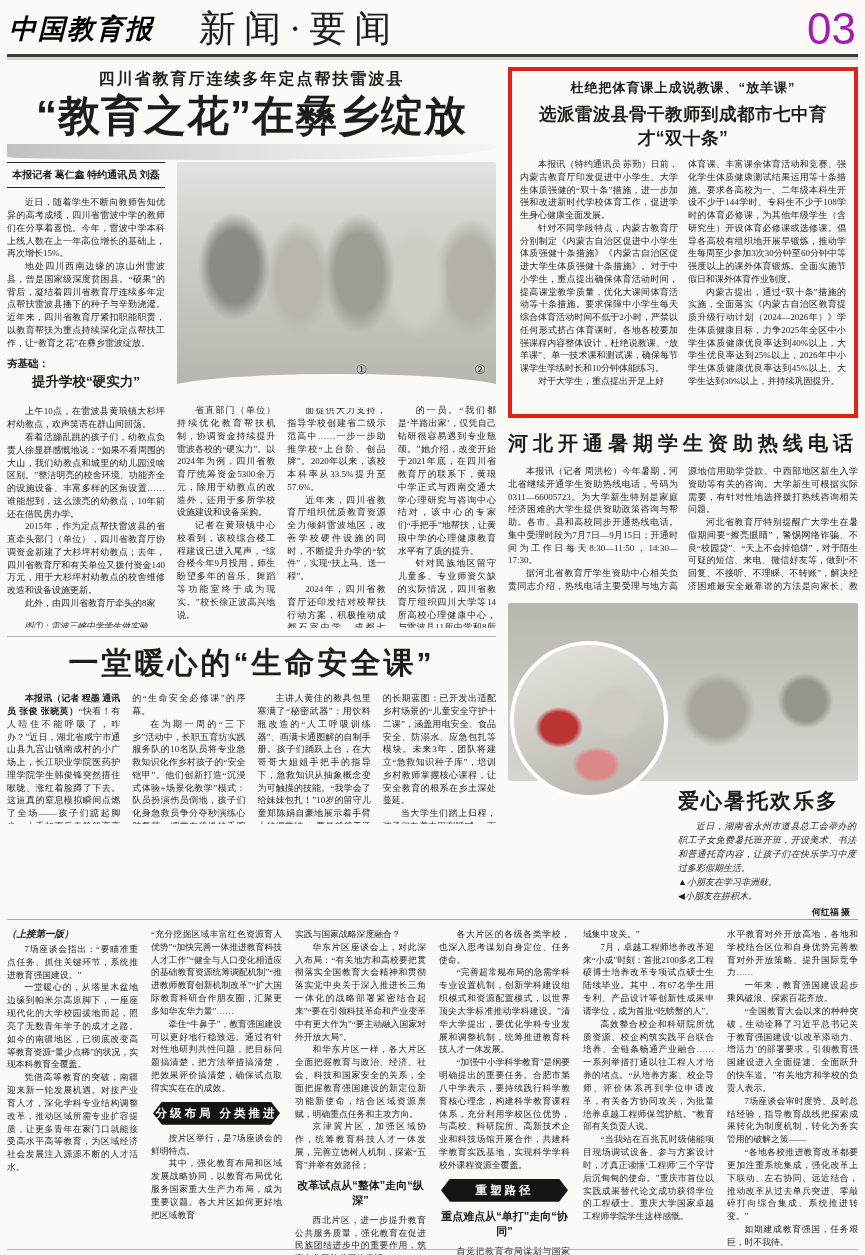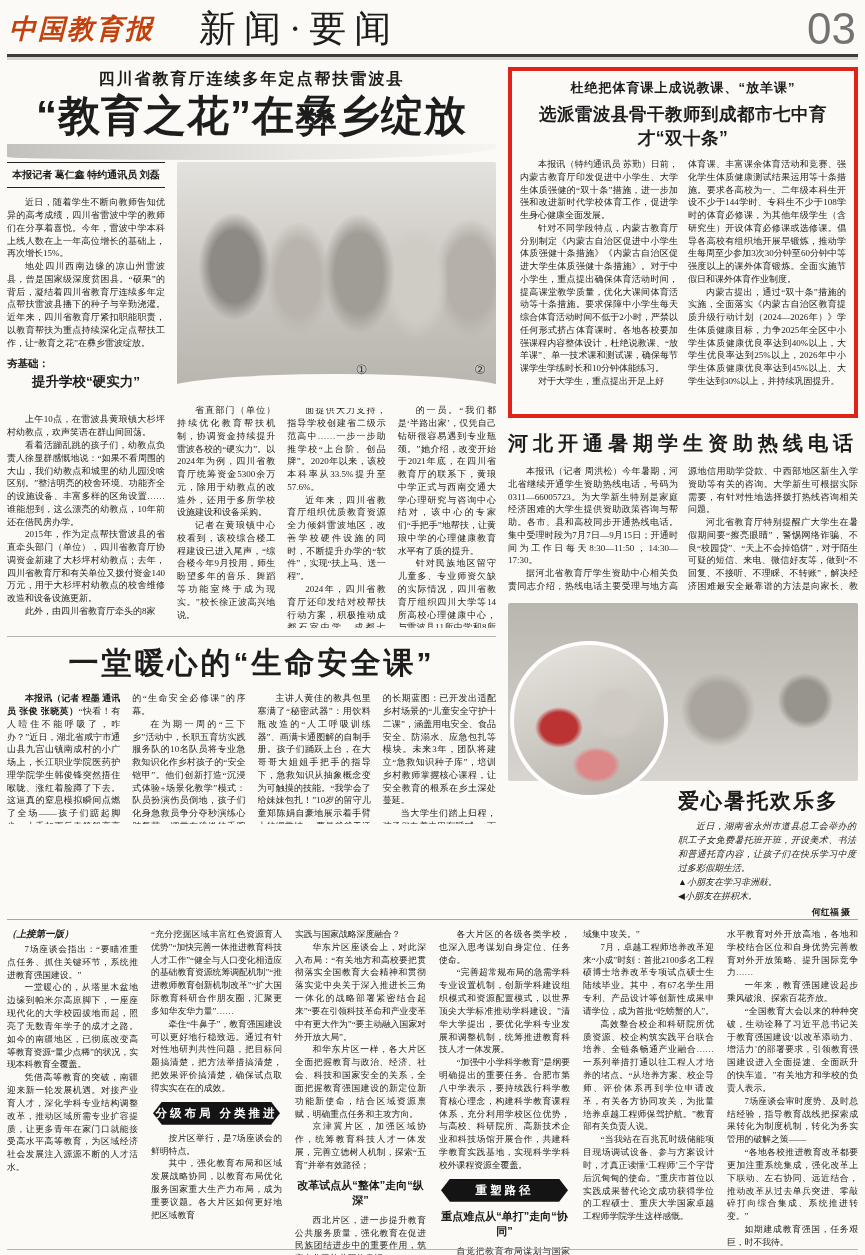--- a/index.html
+++ b/index.html
@@ -4,27 +4,27 @@
 <style>
   * { margin:0; padding:0; box-sizing:border-box; }
   html,body { background:#dedcd8; }
   body { font-family:"Liberation Serif","DejaVu Serif",serif; }
   .page { width:865px; height:1255px; margin:0 auto; background:#fbfaf7; color:#1d1d1d;
           position:relative; overflow:hidden; padding:0 7px; }
 
   
   .hdr { display:flex; align-items:center; height:54px; padding:6px 2px 2px; }
   .masthead { width:190px; font-size:27px; font-weight:bold; font-style:italic;
-              letter-spacing:2px; color:#c2410c; }
+              letter-spacing:2px; color:#000000; }
   .hdr-center { flex:1; font-size:37px; font-weight:400;
                 letter-spacing:8px; font-family:"Liberation Serif",serif; }
   .hdr-right { text-align:right; line-height:1.5; padding-right:6px; }
   .hdr-date { font-size:10.5px; font-weight:bold; color:#222; }
   .hdr-staff { font-size:8.5px; color:#444; }
-  .pagenum { font-size:44px; color:#737373; font-family:"Liberation Sans",sans-serif;
+  .pagenum { font-size:44px; color:#a21caf; font-family:"Liberation Sans",sans-serif;
              font-weight:400; line-height:1; }
   .hdr-rule { border-top:3px solid #3c3c3c; box-shadow:0 3px 0 #d6d4d0; margin-bottom:4px; }
 
   
   .mainrow { display:flex; gap:12px; padding-top:6px; }
   .leftcol { width:566px; }
   .rightcol { flex:1; }
 
   
   .kicker { text-align:center; font-size:16px; font-weight:700; letter-spacing:2px;
@@ -32,21 +32,21 @@
   .bighead { text-align:center; font-size:42px; font-weight:900; letter-spacing:1px;
              font-family:"Liberation Sans",sans-serif; line-height:1.15; }
   .swoosh { height:16px; margin:4px 0 2px; border-radius:0 0 100% 100%/0 0 160% 40%;
             background:linear-gradient(to right,#c3c1bd,#e9e7e3 60%,#f6f5f2); }
   .ma-body { display:flex; gap:12px; height:466px; overflow:hidden; }
   .ma-c1 { width:158px; display:flex; flex-direction:column; overflow:hidden; }
   .byline-box { border-top:1.5px solid #222; border-bottom:1.5px solid #222;
                 font-weight:bold; font-size:10px; text-align:center; padding:5px 0; margin-bottom:8px; }
   p.t { font-size:9px; line-height:1.42; text-align:justify; text-indent:2em; }
   .gap { height:46px; }
-  .sechead { margin:8px 0 22px; }
+  .sechead { margin:8px 0 14px; }
   .sec-label { font-weight:bold; font-size:10.5px; font-family:"Liberation Sans",sans-serif; }
   .sec-title { font-weight:900; font-size:13.5px; text-align:center;
                font-family:"Liberation Sans",sans-serif; margin-top:2px; }
   .caps { margin-top:10px; font-style:italic; font-size:8.8px; line-height:1.5; }
   .caps p { text-indent:2em; }
   .ma-right { flex:1; display:flex; flex-direction:column; }
   .photo1 { height:232px; position:relative; border-radius:2px;
             background:
               radial-gradient(60px 90px at 18% 45%, #8d8a86 0 40%, transparent 60%),
               radial-gradient(55px 95px at 38% 50%, #b9b5ae 0 40%, transparent 60%),

